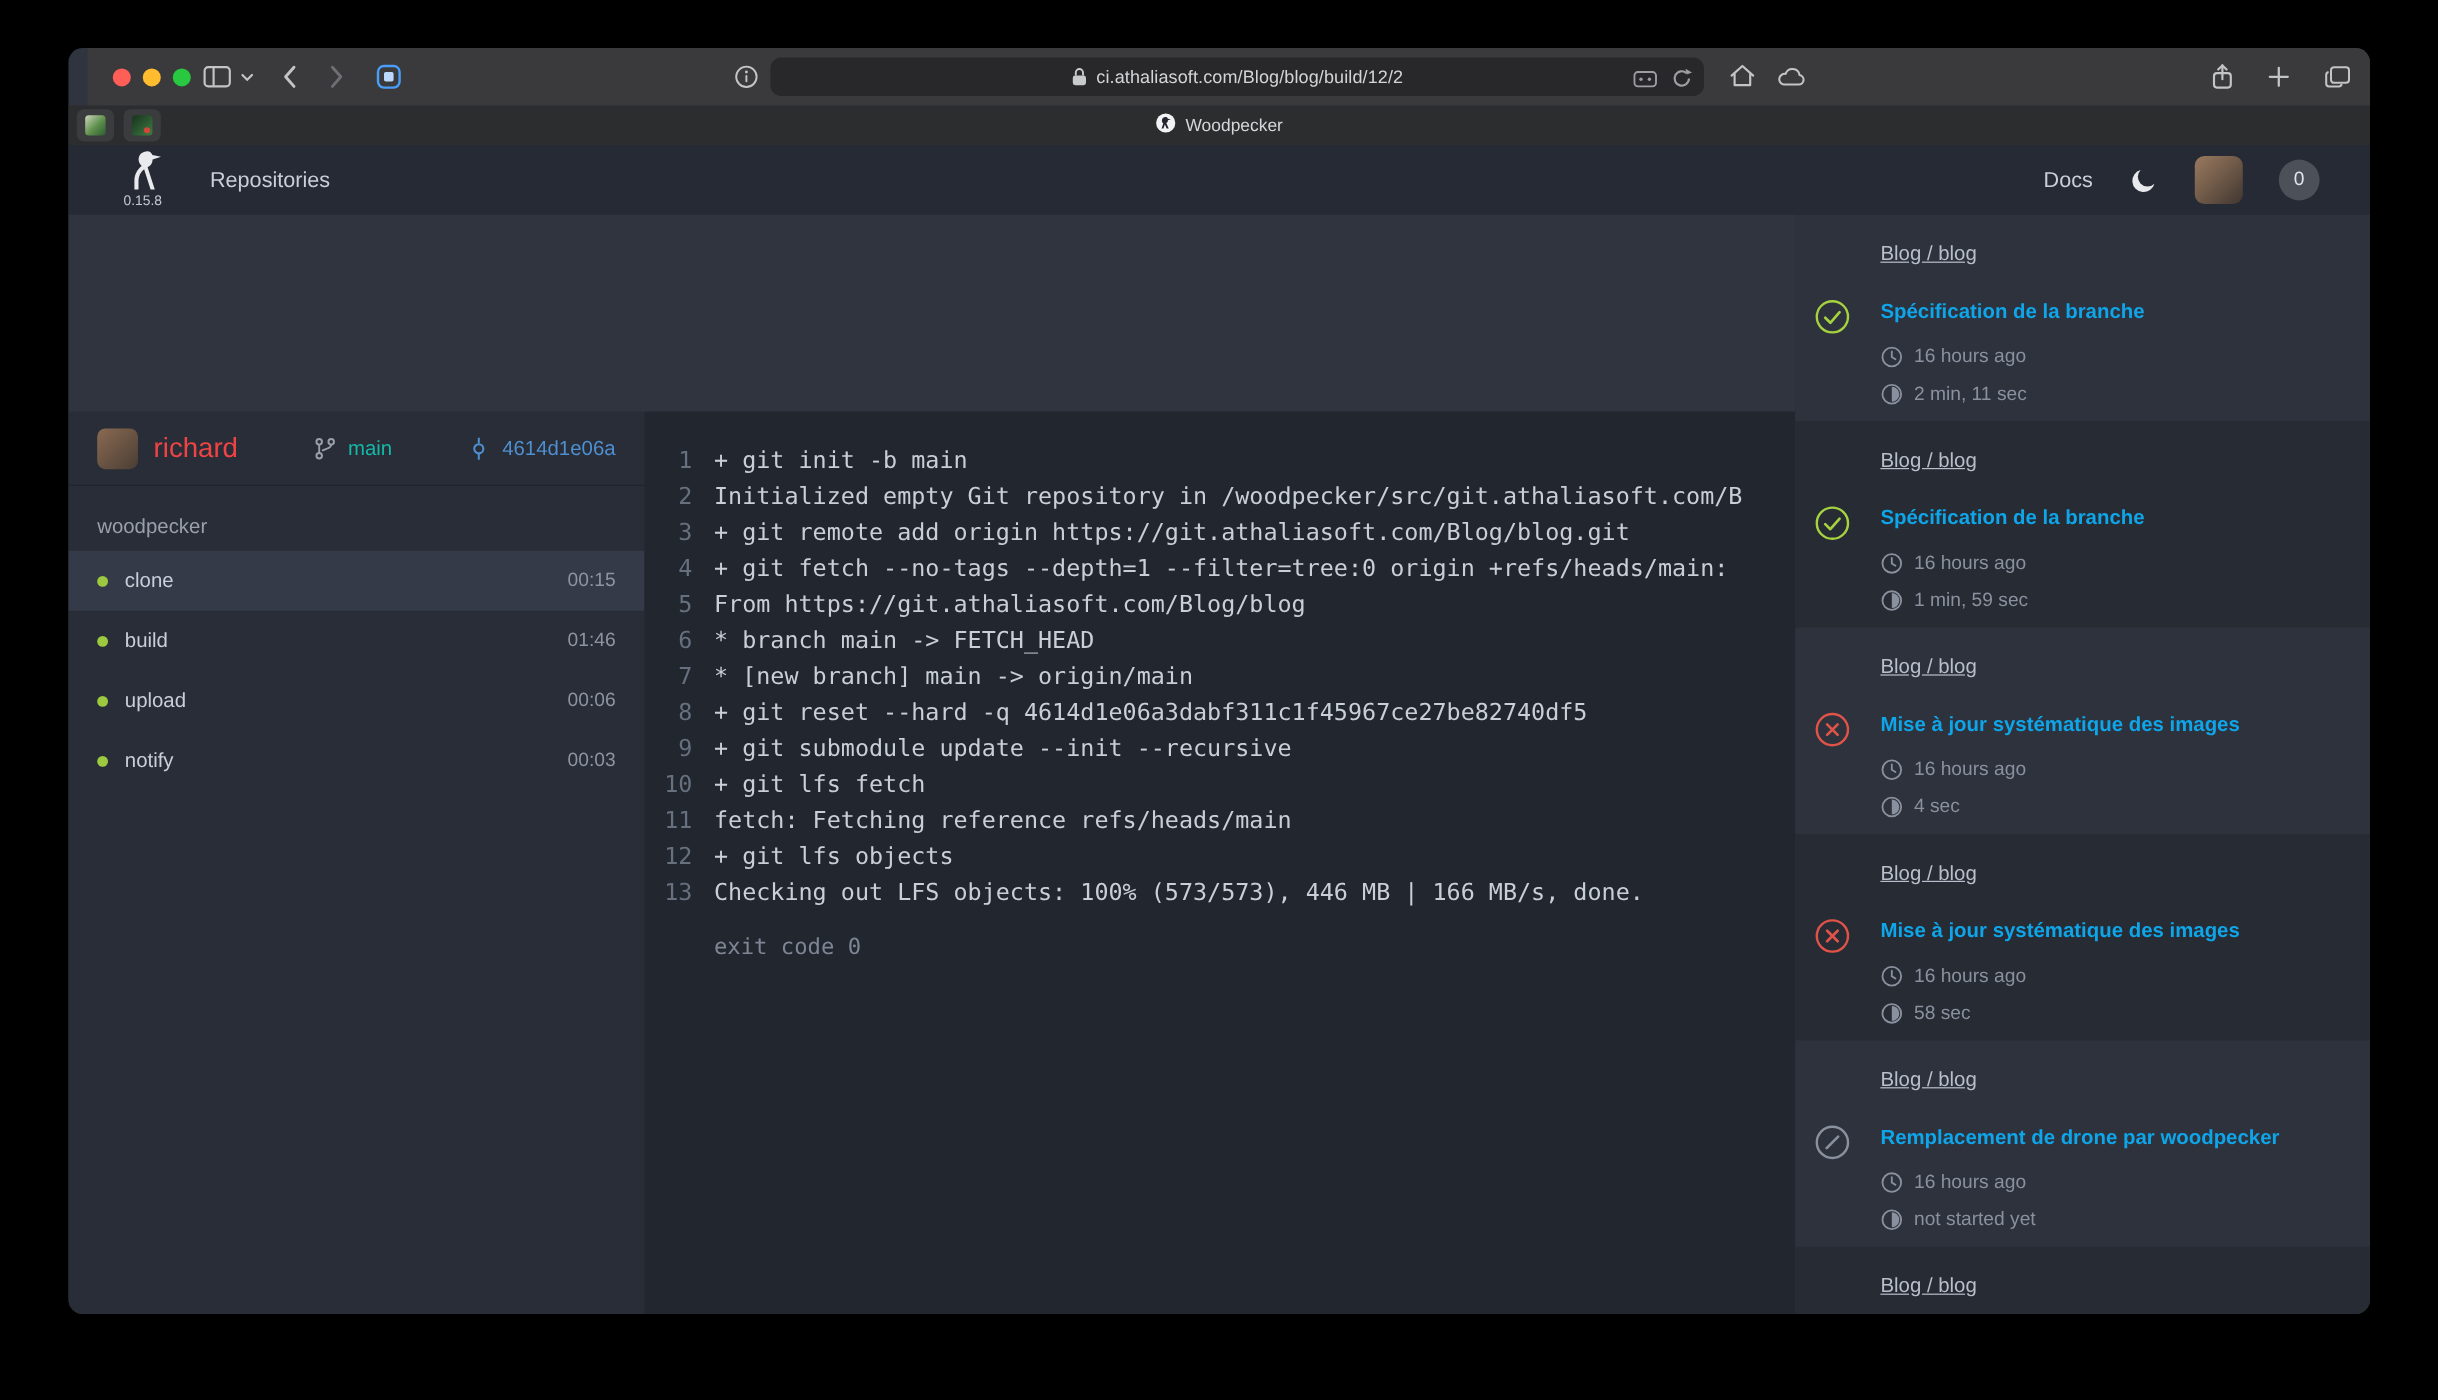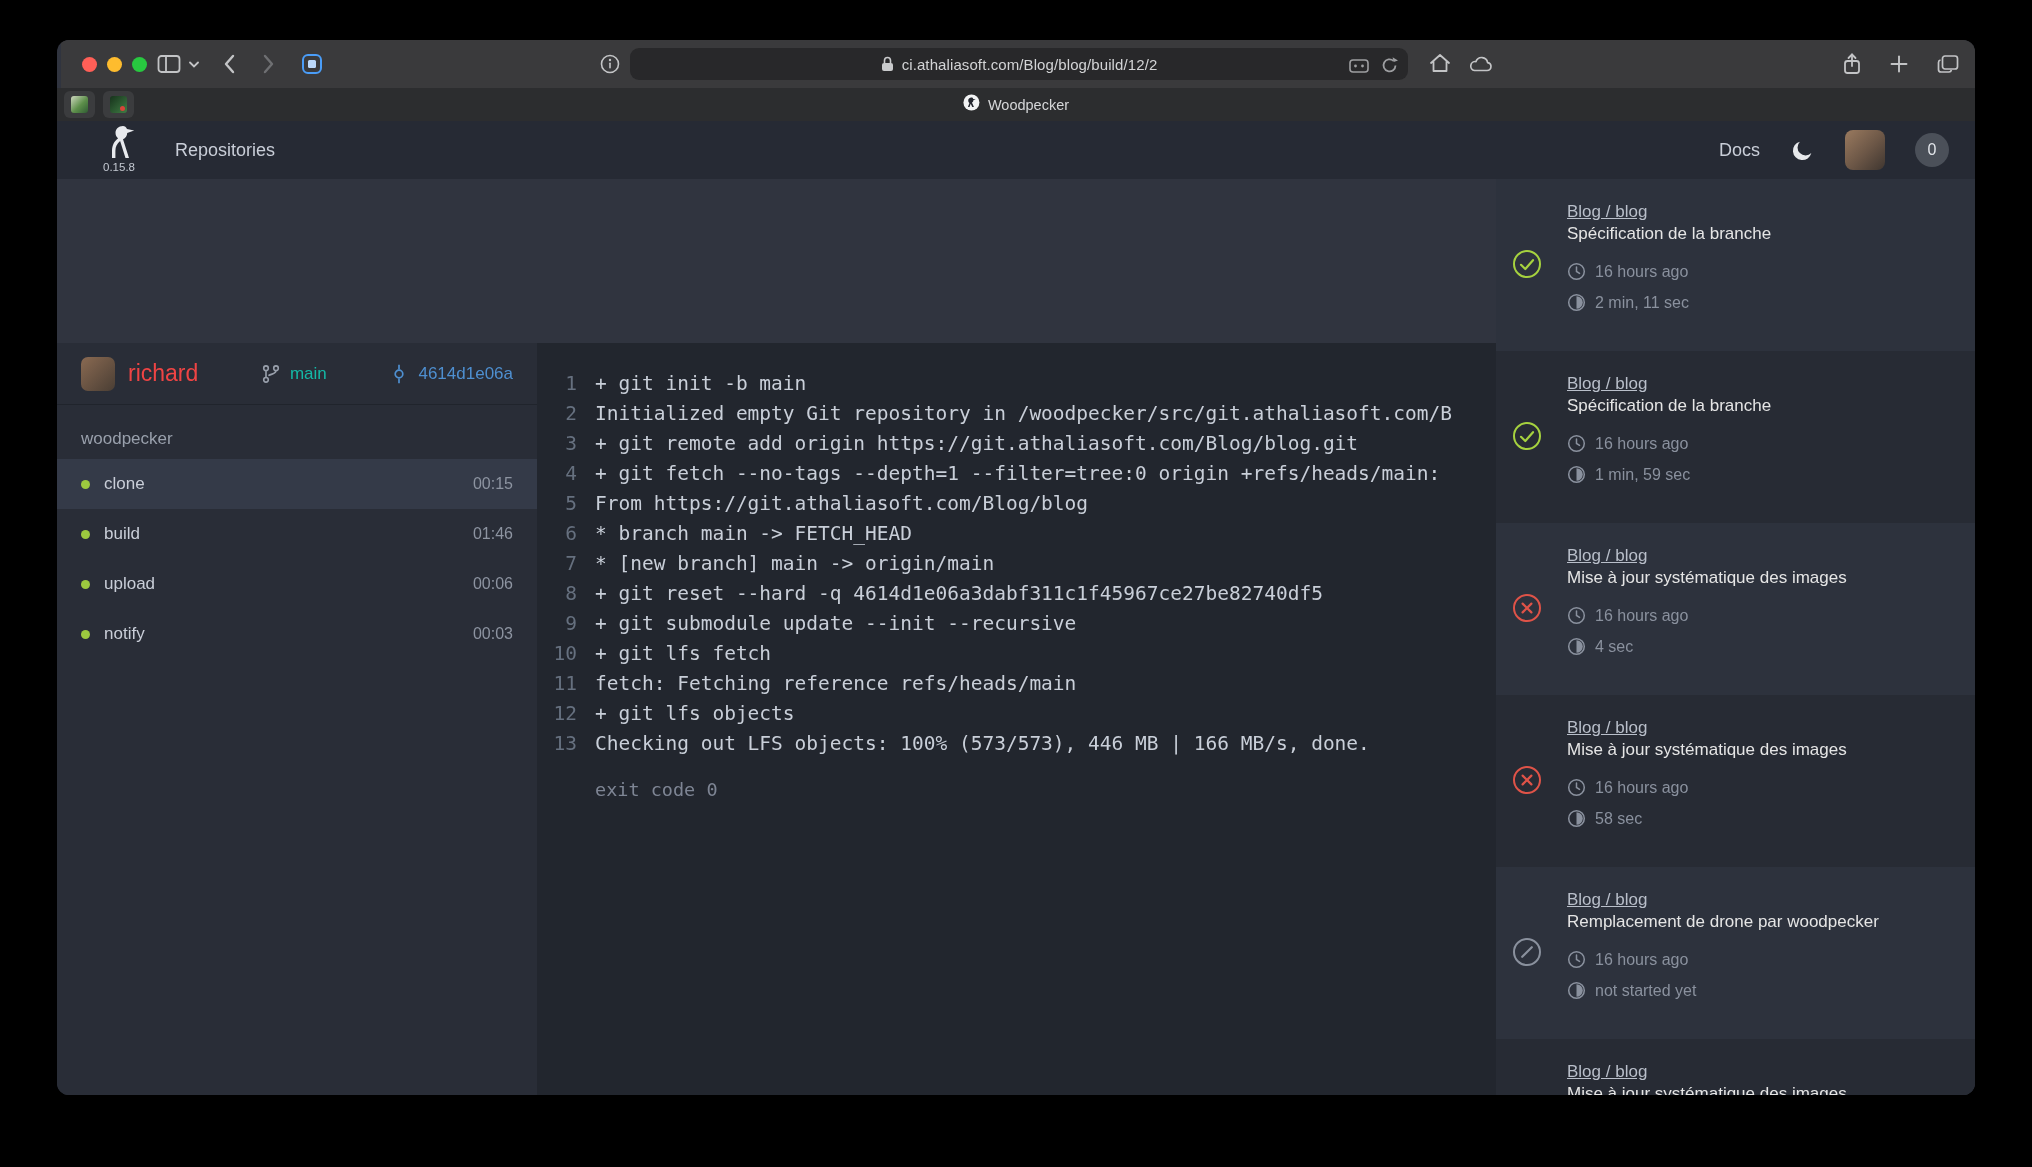--- a/index.html
+++ b/index.html
@@ -8,21 +8,21 @@
     font-family:"Liberation Sans",sans-serif;
     -webkit-font-smoothing:antialiased;
   }
   *{box-sizing:border-box;}
   .window{
     position:absolute;left:57px;top:40px;width:1918px;height:1055px;
     border-radius:12px;overflow:hidden;background:#30343f;
     box-shadow:0 10px 40px rgba(0,0,0,.6);
   }
   
-  .toolbar{position:absolute;left:4px;top:0;right:0;height:48px;background:#3a3a3c;}
+  .toolbar{position:absolute;left:16px;top:0;right:0;height:48px;background:#3a3a3c;}
   .lights{position:absolute;left:21px;top:17px;display:flex;gap:10px;}
   .light{width:15px;height:15px;border-radius:50%;}
   .light.red{background:#ff5f57;} .light.yellow{background:#febc2e;} .light.green{background:#28c840;}
   .tbi{position:absolute;color:#c3c4c6;display:flex;align-items:center;justify-content:center;}
   .tbi.dim{color:#6e6f72;}
   .urlbar{
     position:absolute;left:569px;top:8px;width:778px;height:32px;border-radius:9px;
     background:#28282a;display:flex;align-items:center;justify-content:center;color:#d3d4d6;
   }
   .urlbar .lock{color:#c9cacc;margin-right:8px;display:flex;}
@@ -36,21 +36,21 @@
   .fav1{width:17px;height:17px;border-radius:3px;background:linear-gradient(135deg,#cfd8c0 0%,#5d8f4a 55%,#2f5c33 100%);}
   .fav2{width:17px;height:17px;border-radius:3px;background:linear-gradient(135deg,#17321c,#3f7d44);position:relative;}
   .fav2::after{content:"";position:absolute;right:2px;bottom:2px;width:5px;height:5px;border-radius:50%;background:#d8453a;}
   .center-tab{position:absolute;left:50%;top:0;height:33px;transform:translateX(-50%);display:flex;align-items:center;gap:8px;}
   .center-tab .tab-title{font-size:14.5px;color:#d6d7d9;}
   
   .appnav{position:absolute;left:0;top:81px;right:0;height:58px;background:#262a34;}
   .logo-block{position:absolute;left:38px;top:3px;width:48px;text-align:center;color:#e8eaee;}
   .logo-version{font-size:11.5px;color:#c3c8d1;margin-top:-3px;}
   .nav-repos{position:absolute;left:118px;top:0;height:58px;display:flex;align-items:center;font-size:18px;color:#c9ced8;}
-  .nav-right{position:absolute;right:26px;top:0;height:58px;display:flex;align-items:center;gap:30px;}
+  .nav-right{position:absolute;right:42px;top:0;height:58px;display:flex;align-items:center;gap:30px;}
   .nav-docs{font-size:18px;color:#c9ced8;}
   .moon{color:#e7e9ec;display:flex;}
   .avatar{width:40px;height:40px;border-radius:8px;background:linear-gradient(135deg,#9a7a5f 0%,#6b5646 55%,#3f3630 100%);}
   .counter{width:34px;height:34px;border-radius:50%;background:#4b5059;color:#e2e5ea;font-size:16px;display:flex;align-items:center;justify-content:center;}
   
   .main-header{position:absolute;left:0;top:139px;width:1439px;height:164px;background:#30343f;}
   .back-arrow{position:absolute;left:345px;top:163px;font-size:28px;color:#99a0ab;line-height:1;}
   .pipe-title{position:absolute;left:392px;top:166px;font-size:25px;color:#c5cad3;font-weight:400;}
   .ptabs{position:absolute;left:344px;top:236px;display:flex;gap:52px;}
   .ptab{padding:0 14px 12px 14px;font-size:17.5px;color:#969dab;border-bottom:3px solid transparent;}
@@ -85,21 +85,21 @@
   .sidebar{position:absolute;right:0;top:139px;width:479px;bottom:0;background:#2a2e38;overflow:hidden;}
   .build-card{height:172px;position:relative;padding:22px 20px 0 71px;}
   .build-card:nth-child(odd){background:#2d323d;}
   .build-card:nth-child(even){background:#272b34;}
   .status-icon{position:absolute;left:16px;top:70px;width:30px;height:30px;}
   .status-icon svg{display:none;}
   .st-success .ic-success{display:block;}
   .st-failure .ic-failure{display:block;}
   .st-not_started .ic-skipped{display:block;}
   .b-repo{font-size:17px;color:#b9bfca;text-decoration:underline;line-height:22px;display:inline-block;}
-  .b-msg{margin-top:0;font-size:17px;color:#e5e5e5;line-height:22px;}
+  .b-msg{margin-top:26px;font-size:17px;color:#0ea5e9;line-height:22px;font-weight:bold;}
   .trow{display:flex;align-items:center;gap:9px;color:#8a919e;font-size:16px;}
   .trow.first{margin-top:17px;}
   .trow.second{margin-top:12px;}
   .trow svg{flex:none;}
 </style>
 </head>
 <body>
 
 <div class="window">
 

